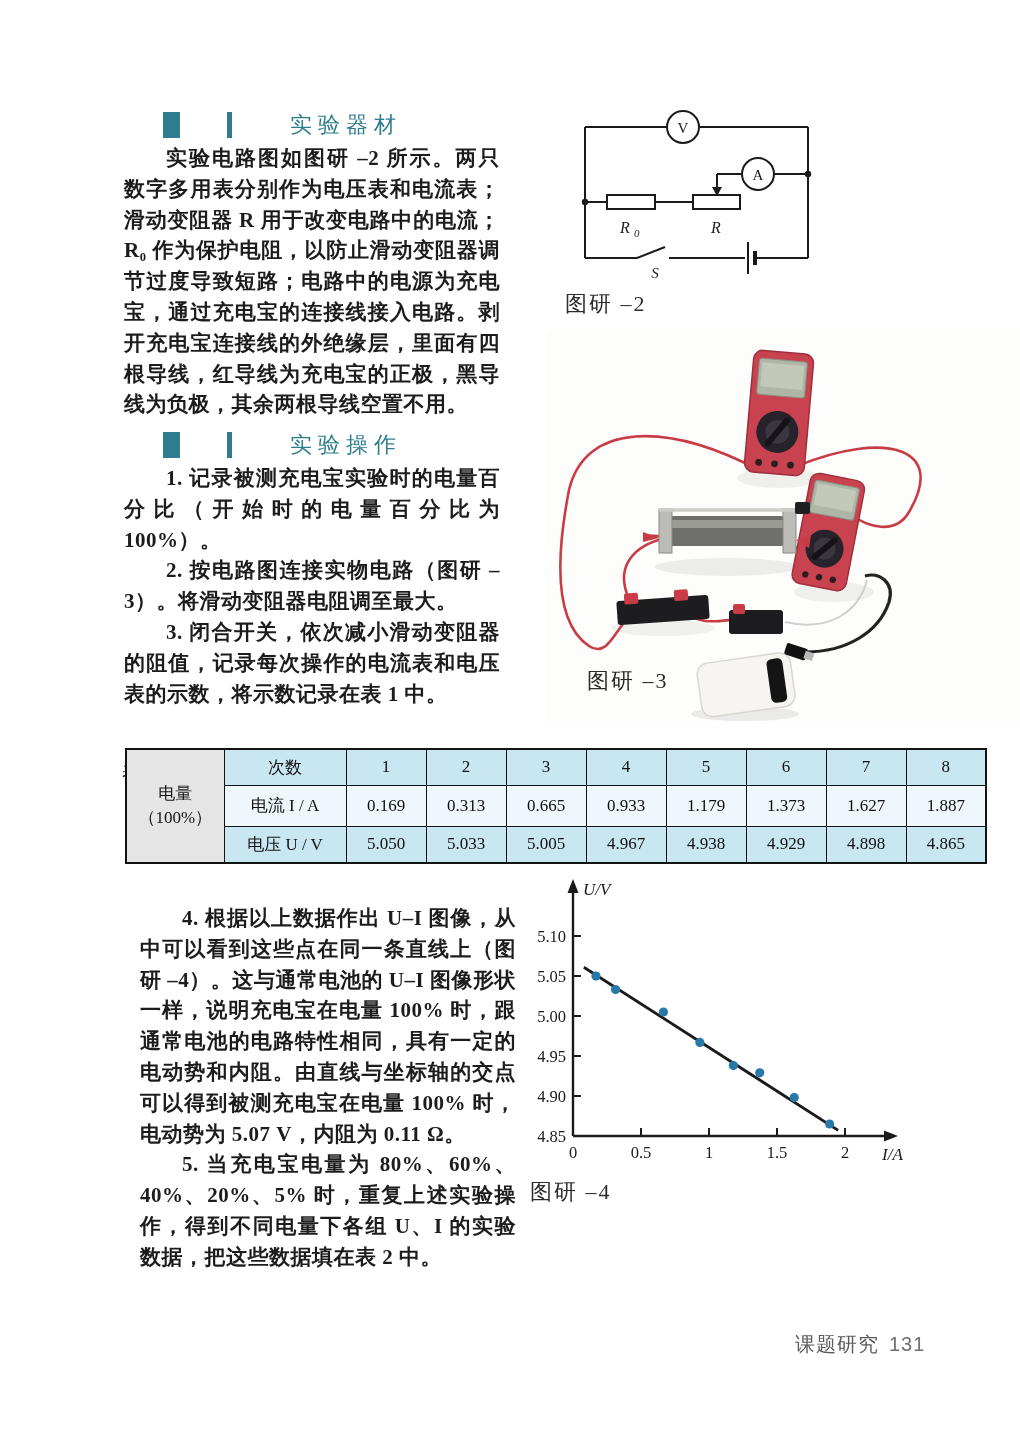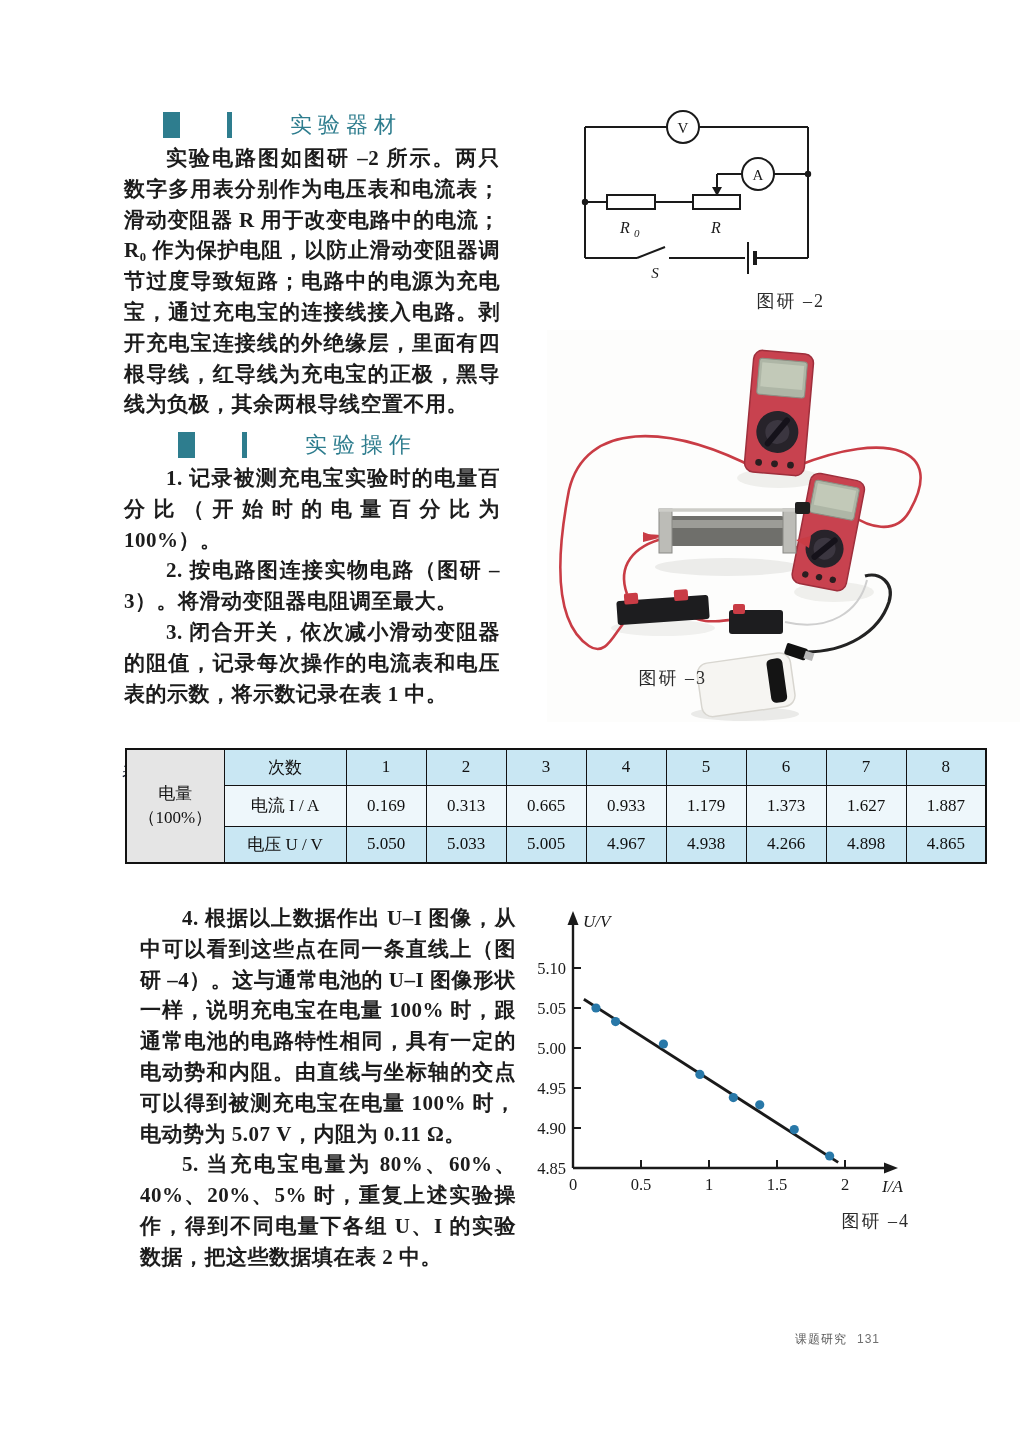--- a/index.html
+++ b/index.html
@@ -9,54 +9,54 @@
   }
   .sec-head{position:absolute;display:flex;align-items:center;height:30px;gap:44px;}
   .sec-head .sq{width:17px;height:26px;background:#2e7d8e;display:inline-block;}
   .sec-head .bar{width:5px;height:26px;background:#2e7d8e;display:inline-block;margin-left:3px;}
   .sec-head .t{color:#2e7d8e;font-size:22px;letter-spacing:6px;margin-left:14px;}
   .para{
     position:absolute;left:124px;width:376px;font-size:21px;line-height:30.8px;
     text-align:justify;letter-spacing:0.5px;font-weight:bold;
   }
   .para p{margin:0;text-indent:2em;}
-  .caption{font-size:18px;color:#2b2b2b;text-align:right;letter-spacing:2px;}
+  .caption{font-size:22px;color:#2b2b2b;text-align:left;letter-spacing:2px;}
   
   #table-title{position:absolute;left:122px;top:716px;font-size:17.5px;color:#0f172a;letter-spacing:1px;margin-top:44px;}
   #data-table{position:absolute;left:125px;top:748px;border-collapse:collapse;border:2.5px solid #121212;}
   #data-table td{border:1.5px solid #121212;text-align:center;font-size:17px;color:#111;padding:0;}
   .row-blue td{background:#c9e7f3;}
   .row-light td{background:#eef7fb;}
   td.corner{background:#e5e5e5;font-size:17px;line-height:24px;}
   
   #fig2{position:absolute;left:565px;top:103px;width:260px;}
   #fig3{position:absolute;left:547px;top:330px;width:478px;height:392px;}
   #fig3 .caption{position:absolute;left:40px;top:336px;width:120px;}
-  #fig4{position:absolute;left:530px;top:903px;width:410px;}
+  #fig4{position:absolute;left:530px;top:871px;width:410px;}
   #fig4 .caption{margin-top:6px;}
-  #footer{position:absolute;left:795px;top:1331px;font-size:12px;color:#5a5a5a;letter-spacing:1px;}
+  #footer{position:absolute;left:795px;top:1331px;font-size:20px;color:#5a5a5a;letter-spacing:1px;}
   #footer .pg{color:#6f6f6f;margin-left:10px;font-family:"Liberation Sans","DejaVu Sans",sans-serif;}
   svg text{font-family:"Liberation Serif","DejaVu Serif",serif;}
 </style>
 </head>
 <body>
 
 <div id="page">
 
   <div class="sec-head" style="left:163px;top:110px;">
     <span class="sq"></span>
     <span class="bar"></span>
     <span class="t">实验器材</span>
   </div>
 
   <div class="para" style="top:143px;">
     <p>实验电路图如图研 –2 所示。两只数字多用表分别作为电压表和电流表；滑动变阻器 R 用于改变电路中的电流；R₀ 作为保护电阻，以防止滑动变阻器调节过度导致短路；电路中的电源为充电宝，通过充电宝的连接线接入电路。剥开充电宝连接线的外绝缘层，里面有四根导线，红导线为充电宝的正极，黑导线为负极，其余两根导线空置不用。</p>
   </div>
 
-  <div class="sec-head" style="left:178px;top:430px;">
+  <div class="sec-head" style="left:163px;top:430px;">
     <span class="sq"></span>
     <span class="bar"></span>
     <span class="t">实验操作</span>
   </div>
 
   <div class="para" style="top:463px;">
     <p>1. 记录被测充电宝实验时的电量百分比（开始时的电量百分比为 100%）。</p>
     <p>2. 按电路图连接实物电路（图研 –3）。将滑动变阻器电阻调至最大。</p>
     <p>3. 闭合开关，依次减小滑动变阻器的阻值，记录每次操作的电流表和电压表的示数，将示数记录在表 1 中。</p>
   </div>
@@ -223,21 +223,21 @@
       <td>1.627</td>
       <td>1.887</td>
     </tr>
     <tr class="row-blue" style="height:37px">
       <td>电压 U / V</td>
       <td>5.050</td>
       <td>5.033</td>
       <td>5.005</td>
       <td>4.967</td>
       <td>4.938</td>
-      <td>4.266</td>
+      <td>4.929</td>
       <td>4.898</td>
       <td>4.865</td>
     </tr>
   </tbody>
     </table>
 
   <div class="para" style="top:903px;margin-left:16px;">
     <p>4. 根据以上数据作出 U–I 图像，从中可以看到这些点在同一条直线上（图研 –4）。这与通常电池的 U–I 图像形状一样，说明充电宝在电量 100% 时，跟通常电池的电路特性相同，具有一定的电动势和内阻。由直线与坐标轴的交点可以得到被测充电宝在电量 100% 时，电动势为 5.07 V，内阻为 0.11 Ω。</p>
     <p>5. 当充电宝电量为 80%、60%、40%、20%、5% 时，重复上述实验操作，得到不同电量下各组 U、I 的实验数据，把这些数据填在表 2 中。</p>
   </div>

